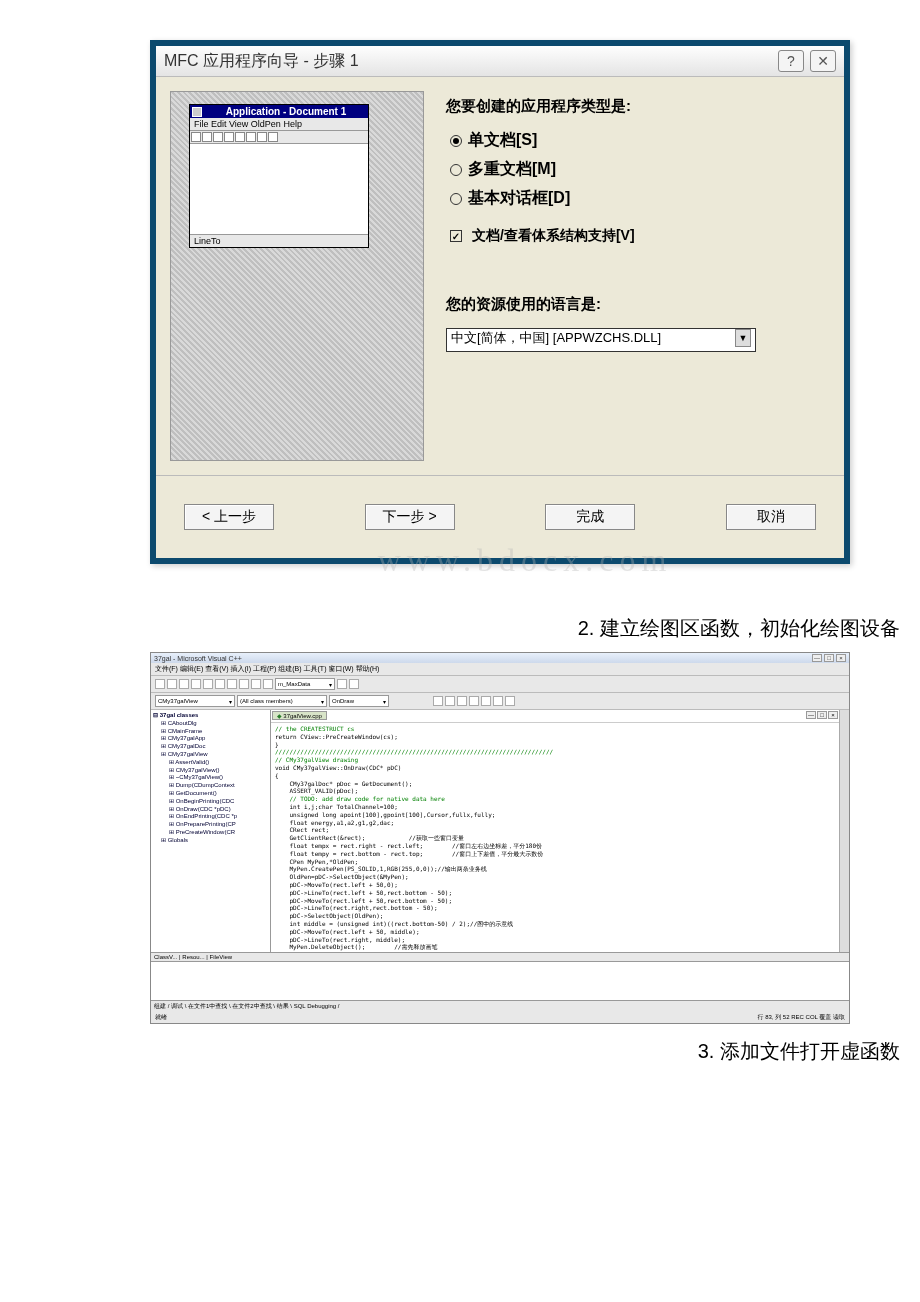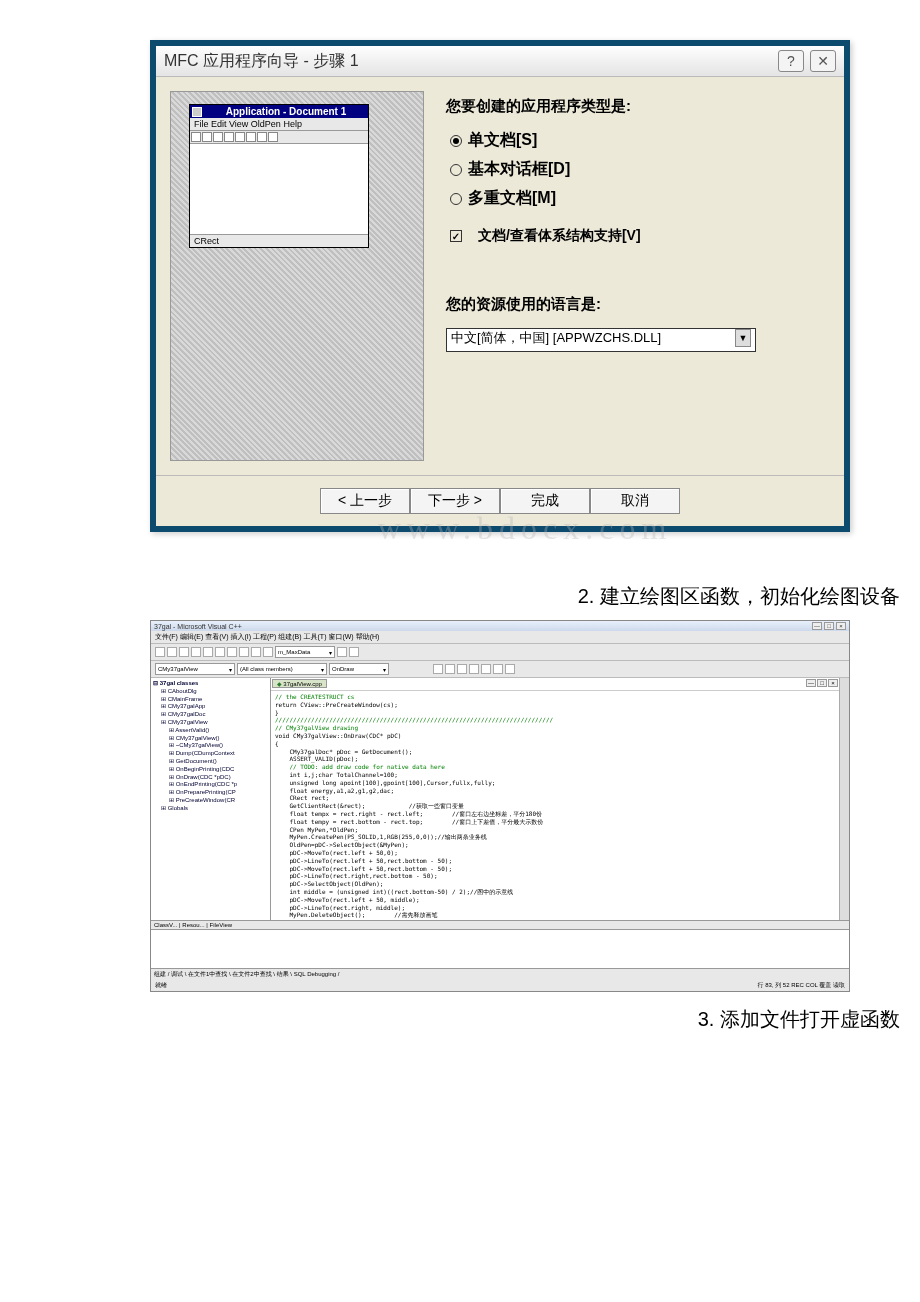--- a/index.html
+++ b/index.html
@@ -43,31 +43,31 @@
   .mini-menu { font-size: 9px; padding: 1px 4px; border-bottom:1px solid #999; background:#e8e8e8; }
   .mini-toolbar { display:flex; gap:1px; padding:1px; background:#e8e8e8; border-bottom:1px solid #999;}
   .mini-toolbar span { width:10px;height:10px;border:1px solid #888;background:#fff;}
   .mini-client { height: 90px; background:#fff; }
   .mini-status { font-size:9px; padding:1px 4px; border-top:1px solid #999; background:#e8e8e8;}
   .options-pane { flex:1; padding: 6px 4px; }
   .q-label { font-size:15px; font-weight:bold; margin-bottom:14px; }
   .radio-row { display:flex; align-items:center; gap:6px; margin:8px 0 8px 4px; font-size:16px; font-weight:bold;}
   .radio { width:12px;height:12px;border:1px solid #333;border-radius:50%;display:inline-flex;align-items:center;justify-content:center;}
   .radio.checked::after{content:"";width:6px;height:6px;background:#000;border-radius:50%;}
-  .check-row { display:flex; align-items:center; gap:16px; margin:18px 0 0 4px; font-size:14px; font-weight:bold;}
+  .check-row { display:flex; align-items:center; gap:10px; margin:18px 0 0 4px; font-size:14px; font-weight:bold;}
   .check { width:12px;height:12px;border:1px solid #333;display:inline-flex;align-items:center;justify-content:center;font-size:10px;}
   .check.checked::after{content:"✓";}
   .lang-select {
     margin-top:12px; width: 310px; height:24px; border:1px solid #333;
     display:flex; justify-content:space-between;
     background:#fff; font-size:13px; padding:0 4px;
   }
   .lang-select .arrow { width:16px;height:18px;border:1px solid #888;background:#ddd;display:flex;align-items:center;justify-content:center;font-size:9px;}
   .wizard-footer {
-    display:flex; justify-content:center; padding:12px;
+    display:flex; justify-content:space-between; padding:28px;
     border-top:1px solid #bbb; background:#ece9d8;
   }
   .wiz-btn {
     min-width:90px; height:26px; border:1px solid #888; background:#f4f4f4;
     display:flex;align-items:center;justify-content:center;font-size:14px;
     box-shadow: 1px 1px 0 #fff inset;
   }
   .watermark {
     position:relative; top:-22px; text-align:center; font-size:32px; letter-spacing:6px;
     color:rgba(180,180,180,.35); font-family: Liberation Serif, serif; pointer-events:none;
@@ -135,38 +135,38 @@
             <span></span>
               <span></span>
               <span></span>
               <span></span>
               <span></span>
               <span></span>
               <span></span>
               <span></span>
           </div>
           <div class="mini-client"></div>
-          <div class="mini-status">CRect</div>
+          <div class="mini-status">LineTo</div>
         </div>
       </div>
 
       <div class="options-pane">
         <div class="q-label">您要创建的应用程序类型是:</div>
 
         <div class="radio-row">
           <span class="radio checked"></span>
           <span>单文档[S]</span>
         </div>
         <div class="radio-row">
           <span class="radio"></span>
-          <span>基本对话框[D]</span>
+          <span>多重文档[M]</span>
         </div>
         <div class="radio-row">
           <span class="radio"></span>
-          <span>多重文档[M]</span>
+          <span>基本对话框[D]</span>
         </div>
 
         <div class="check-row">
           <span class="check checked"></span>
           <span>文档/查看体系结构支持[V]</span>
         </div>
 
         <div style="height:50px;"></div>
 
         <div class="q-label">您的资源使用的语言是:</div>

